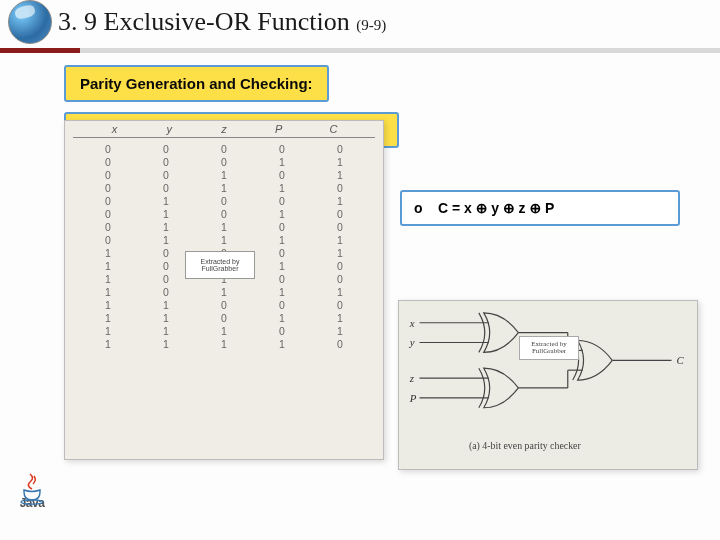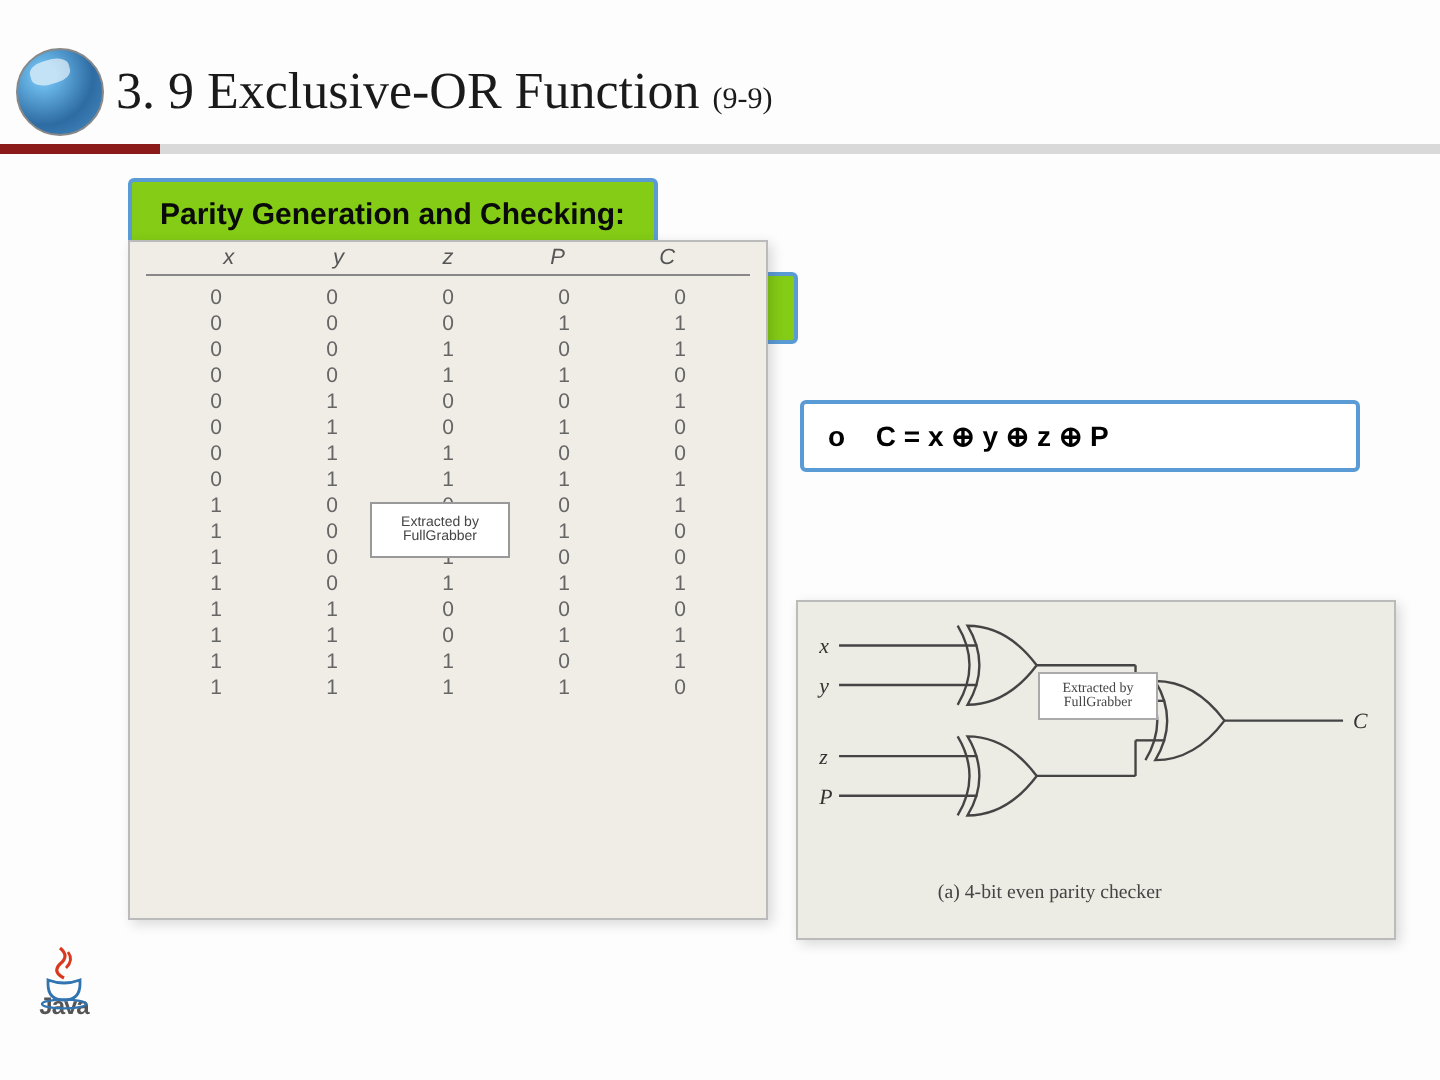--- a/index.html
+++ b/index.html
@@ -6,21 +6,21 @@
   body {
     width: 720px; height: 540px;
     font-family: "Times New Roman", serif;
     background: #fdfdfd;
     position: relative;
     overflow: hidden;
   }
   .header {
     display: flex;
     align-items: center;
-    padding: 24px 0 4px 8px;
+    padding: 0 0 4px 8px;
   }
   .globe-icon {
     width: 44px; height: 44px;
     background: radial-gradient(circle at 30% 30%, #6ab7e8 15%, #2d6ba3 60%, #4a8fc5 100%);
     border-radius: 50%;
     margin-right: 6px;
     position: relative;
     border: 1px solid #888;
   }
   .globe-icon::after {
@@ -43,21 +43,21 @@
     width: 100%;
   }
   .accent-red { background: #8b1a1a; width: 80px; height: 100%; }
   .accent-gray { background: #d9d9d9; flex: 1; height: 100%; }
   .content {
     padding: 12px 36px 0 64px;
     position: relative;
   }
   .box {
     border: 2px solid #5b9bd5;
-    background: #84cc16;
+    background: #fde047;
     border-radius: 3px;
     font-family: Arial, sans-serif;
     font-weight: bold;
     color: #0a0a0a;
     padding: 8px 14px;
     margin-bottom: 10px;
     width: fit-content;
     font-size: 15px;
   }
   .box.subtitle { font-size: 15px; }
@@ -103,21 +103,21 @@
     background: #fff;
     border: 1px solid #999;
     font-size: 7px;
     text-align: center;
     color: #444;
     line-height: 1;
     padding-top: 6px;
   }
   .formula-box {
     position: absolute;
-    left: 400px; top: 200px;
+    left: 400px; top: 190px;
     width: 280px;
     border: 2px solid #5b9bd5;
     background: #fff;
     border-radius: 3px;
     font-family: Arial, sans-serif;
     font-weight: bold;
     font-size: 14px;
     padding: 8px 12px;
     color: #000;
   }

